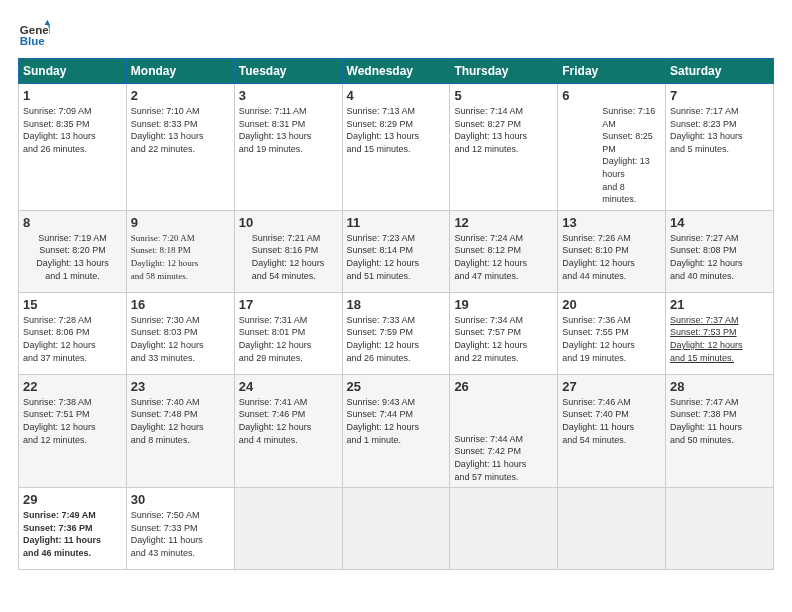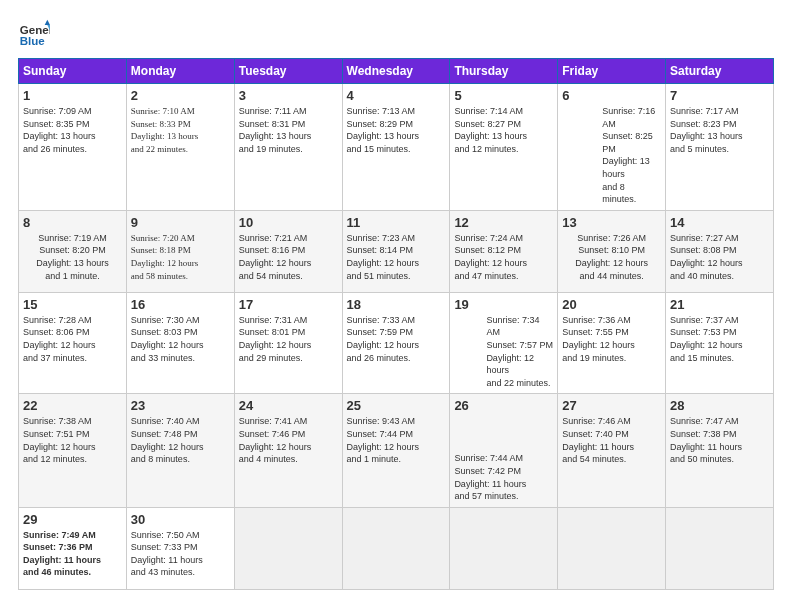--- a/index.html
+++ b/index.html
@@ -42,21 +42,21 @@
     .location {
       font-size: 14px;
       color: #555;
     }
     table {
       width: 100%;
       border-collapse: collapse;
       table-layout: fixed;
     }
     thead tr th {
-      background: #6d28d9;
+      background: #0f766e;
       color: #fff;
       font-size: 12px;
       font-weight: bold;
       padding: 5px 4px;
       text-align: left;
       border: 1px solid #1a6ab1;
     }
     tbody tr td {
       border: 1px solid #ccc;
       vertical-align: top;
@@ -120,21 +120,21 @@
         <tr>
           <td>
             <span class="day-num">1</span>
             <div class="day-info" style="white-space: pre-line;">Sunrise: 7:09 AM
 Sunset: 8:35 PM
 Daylight: 13 hours
 and 26 minutes.</div>
           </td>
           <td>
             <span class="day-num">2</span>
-            <div class="day-info" style="white-space: pre-line; font-family: Liberation Serif, serif;">Sunrise: 7:10 AM
+            <div class="day-info" style="white-space: pre-line;">Sunrise: 7:10 AM
 Sunset: 8:33 PM
 Daylight: 13 hours
 and 22 minutes.</div>
           </td>
           <td>
             <span class="day-num">3</span>
             <div class="day-info" style="white-space: pre-line;">Sunrise: 7:11 AM
 Sunset: 8:31 PM
 Daylight: 13 hours
 and 19 minutes.</div>
@@ -178,42 +178,42 @@
           </td>
           <td>
             <span class="day-num">9</span>
             <div class="day-info" style="white-space: pre-line; font-family: Liberation Serif, serif;">Sunrise: 7:20 AM
 Sunset: 8:18 PM
 Daylight: 12 hours
 and 58 minutes.</div>
           </td>
           <td>
             <span class="day-num">10</span>
-            <div class="day-info" style="white-space: pre-line;">Sunrise: 7:21 AM
+            <div class="day-info" style="white-space: pre-line; margin-left: 13px;">Sunrise: 7:21 AM
 Sunset: 8:16 PM
 Daylight: 12 hours
 and 54 minutes.</div>
           </td>
           <td>
             <span class="day-num">11</span>
             <div class="day-info" style="white-space: pre-line;">Sunrise: 7:23 AM
 Sunset: 8:14 PM
 Daylight: 12 hours
 and 51 minutes.</div>
           </td>
           <td>
             <span class="day-num">12</span>
             <div class="day-info" style="white-space: pre-line;">Sunrise: 7:24 AM
 Sunset: 8:12 PM
 Daylight: 12 hours
 and 47 minutes.</div>
           </td>
           <td>
             <span class="day-num">13</span>
-            <div class="day-info" style="white-space: pre-line; text-align: center;">Sunrise: 7:26 AM
+            <div class="day-info" style="white-space: pre-line;">Sunrise: 7:26 AM
 Sunset: 8:10 PM
 Daylight: 12 hours
 and 44 minutes.</div>
           </td>
           <td>
             <span class="day-num">14</span>
             <div class="day-info" style="white-space: pre-line;">Sunrise: 7:27 AM
 Sunset: 8:08 PM
 Daylight: 12 hours
 and 40 minutes.</div>
@@ -243,35 +243,35 @@
           </td>
           <td>
             <span class="day-num">18</span>
             <div class="day-info" style="white-space: pre-line;">Sunrise: 7:33 AM
 Sunset: 7:59 PM
 Daylight: 12 hours
 and 26 minutes.</div>
           </td>
           <td>
             <span class="day-num">19</span>
-            <div class="day-info" style="white-space: pre-line; margin-left: 32px;">Sunrise: 7:34 AM
+            <div class="day-info" style="white-space: pre-line;">Sunrise: 7:34 AM
 Sunset: 7:57 PM
 Daylight: 12 hours
 and 22 minutes.</div>
           </td>
           <td>
             <span class="day-num">20</span>
             <div class="day-info" style="white-space: pre-line;">Sunrise: 7:36 AM
 Sunset: 7:55 PM
 Daylight: 12 hours
 and 19 minutes.</div>
           </td>
           <td>
             <span class="day-num">21</span>
-            <div class="day-info" style="white-space: pre-line;">Sunrise: 7:37 AM
+            <div class="day-info" style="white-space: pre-line; text-decoration: underline;">Sunrise: 7:37 AM
 Sunset: 7:53 PM
 Daylight: 12 hours
 and 15 minutes.</div>
           </td>
         </tr>
         <tr>
           <td>
             <span class="day-num">22</span>
             <div class="day-info" style="white-space: pre-line;">Sunrise: 7:38 AM
 Sunset: 7:51 PM

